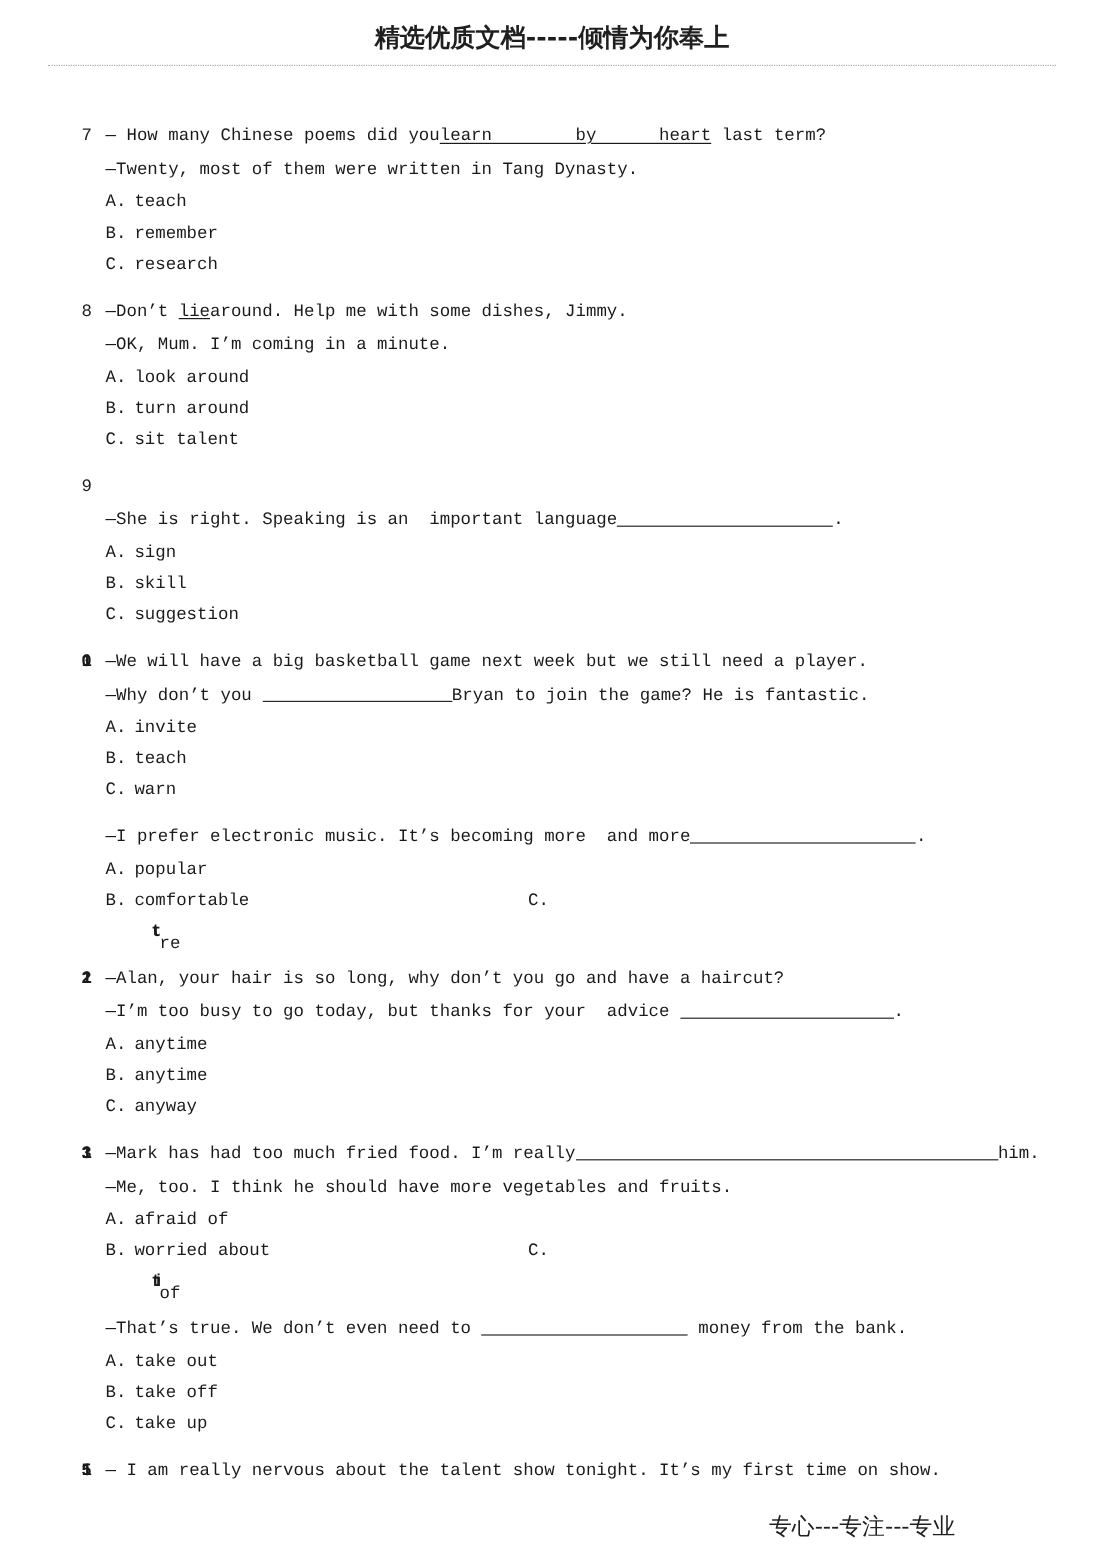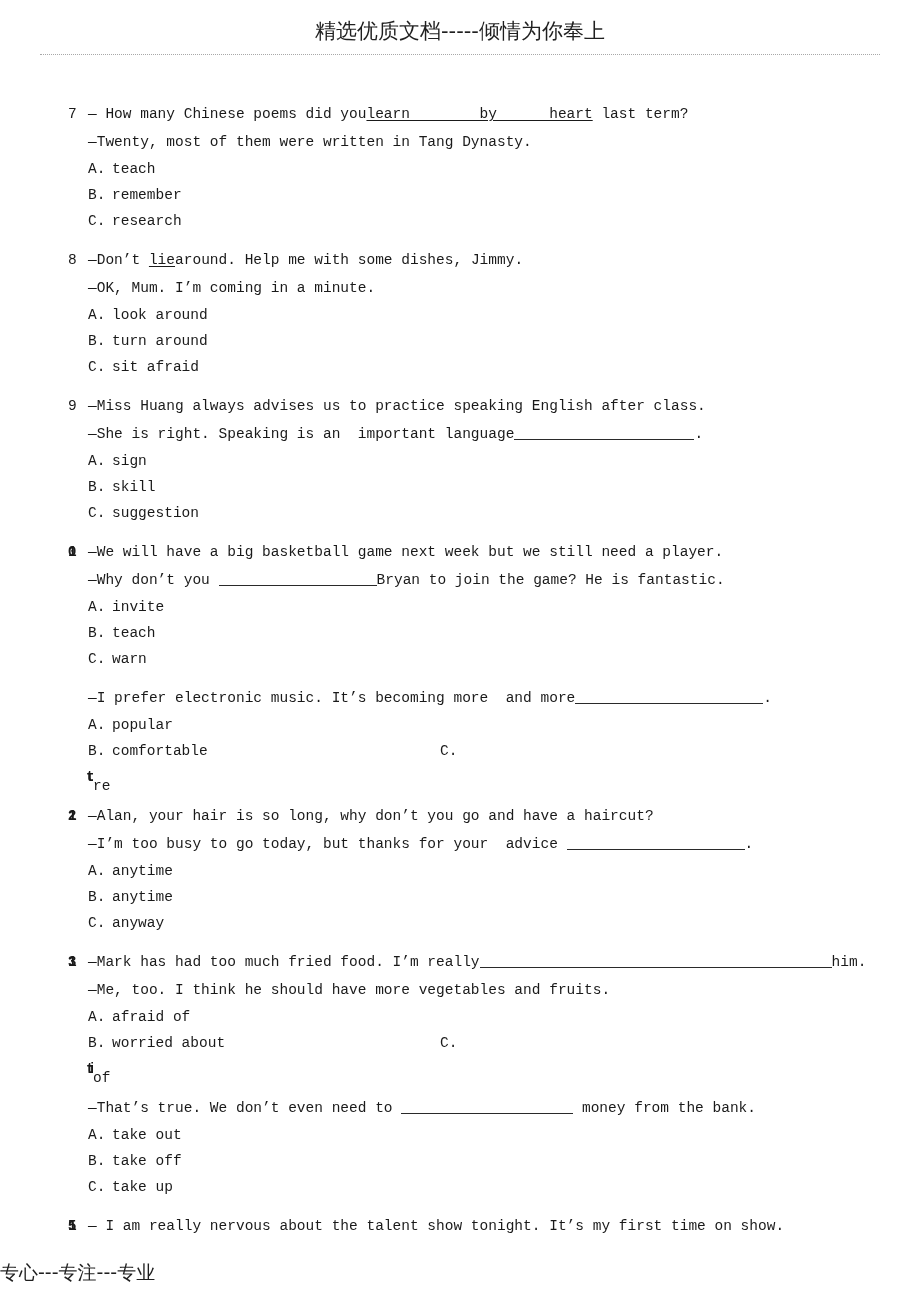--- a/index.html
+++ b/index.html
@@ -16,20 +16,21 @@
     overflow: hidden;
   }
 
   
   #doc-header {
     position: absolute;
     top: 18px;
     left: 0;
     width: 920px;
     text-align: center;
+    font-weight: bold;
   }
   #doc-header .hdr-text {
     font-family: "DejaVu Sans", sans-serif;
     font-size: 21px;
     line-height: 26px;
     color: #1f1f1f;
     letter-spacing: 0px;
     white-space: pre;
   }
   #header-rule {
@@ -116,20 +117,21 @@
     top: 0;
     white-space: pre;
   }
   .opt-orphan .clipglyph {
     display: inline-block;
     width: 7px;
     overflow: hidden;
     font-weight: 700;
     letter-spacing: -7px;
     vertical-align: baseline;
+    margin-left: 40px;
   }
 
   
   .blank {
     display: inline-block;
     border-bottom: 1px solid #2a2a2a;
     vertical-align: baseline;
     height: 15px;
     margin-bottom: -2px;
   }
@@ -138,21 +140,21 @@
     text-decoration-thickness: 1px;
     text-underline-offset: 2px;
   }
 
   
   #doc-footer {
     position: absolute;
     bottom: 18px;
     left: 0;
     width: 796px;
-    text-align: left;
+    text-align: right;
   }
   #doc-footer .ftr-text {
     font-family: "DejaVu Sans", sans-serif;
     font-size: 19px;
     line-height: 24px;
     color: #1f1f1f;
     white-space: pre;
   }
 </style>
 </head>
@@ -169,24 +171,24 @@
       <div class="q-line"><span class="q-text indent2"><span>—Twenty, most of them were written in Tang Dynasty.</span></span></div>
       <div class="opt-line"><span class="opt-label">A.</span><span class="opt-text">teach</span></div>
       <div class="opt-line"><span class="opt-label">B.</span><span class="opt-text">remember</span></div>
       <div class="opt-line"><span class="opt-label">C.</span><span class="opt-text">research</span></div>
     </div>
     <div class="q-block">
       <div class="q-line"><span class="q-num">8</span><span class="q-text"><span>—Don’t </span><span class="ul">lie</span><span>around. Help me with some dishes, Jimmy.</span></span></div>
       <div class="q-line"><span class="q-text indent2"><span>—OK, Mum. I’m coming in a minute.</span></span></div>
       <div class="opt-line"><span class="opt-label">A.</span><span class="opt-text">look around</span></div>
       <div class="opt-line"><span class="opt-label">B.</span><span class="opt-text">turn around</span></div>
-      <div class="opt-line"><span class="opt-label">C.</span><span class="opt-text">sit afraid</span></div>
-    </div>
-    <div class="q-block">
-      <div class="q-line"><span class="q-num">9</span><span class="q-text"><span>—Miss Huang always advises us to practice speaking English after class.</span></span></div>
+      <div class="opt-line"><span class="opt-label">C.</span><span class="opt-text">sit talent</span></div>
+    </div>
+    <div class="q-block">
+      <div class="q-line"><span class="q-num">9</span></div>
       <div class="q-line"><span class="q-text indent2"><span>—She is right. Speaking is an  important language</span><span class="blank" style="width: 180px;"></span><span>.</span></span></div>
       <div class="opt-line"><span class="opt-label">A.</span><span class="opt-text">sign</span></div>
       <div class="opt-line"><span class="opt-label">B.</span><span class="opt-text">skill</span></div>
       <div class="opt-line"><span class="opt-label">C.</span><span class="opt-text">suggestion</span></div>
     </div>
     <div class="q-block">
       <div class="q-line"><span class="q-num clipped">10</span><span class="q-text"><span>—We will have a big basketball game next week but we still need a player.</span></span></div>
       <div class="q-line"><span class="q-text indent2"><span>—Why don’t you </span><span class="blank" style="width: 158px;"></span><span>Bryan to join the game? He is fantastic.</span></span></div>
       <div class="opt-line"><span class="opt-label">A.</span><span class="opt-text">invite</span></div>
       <div class="opt-line"><span class="opt-label">B.</span><span class="opt-text">teach</span></div>

